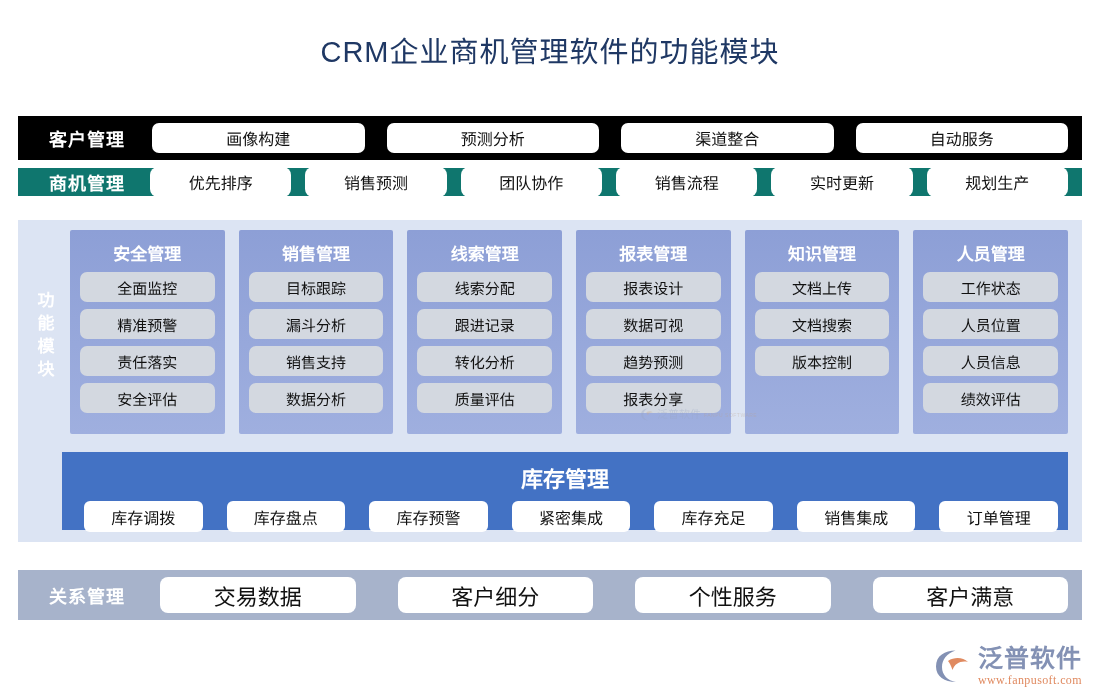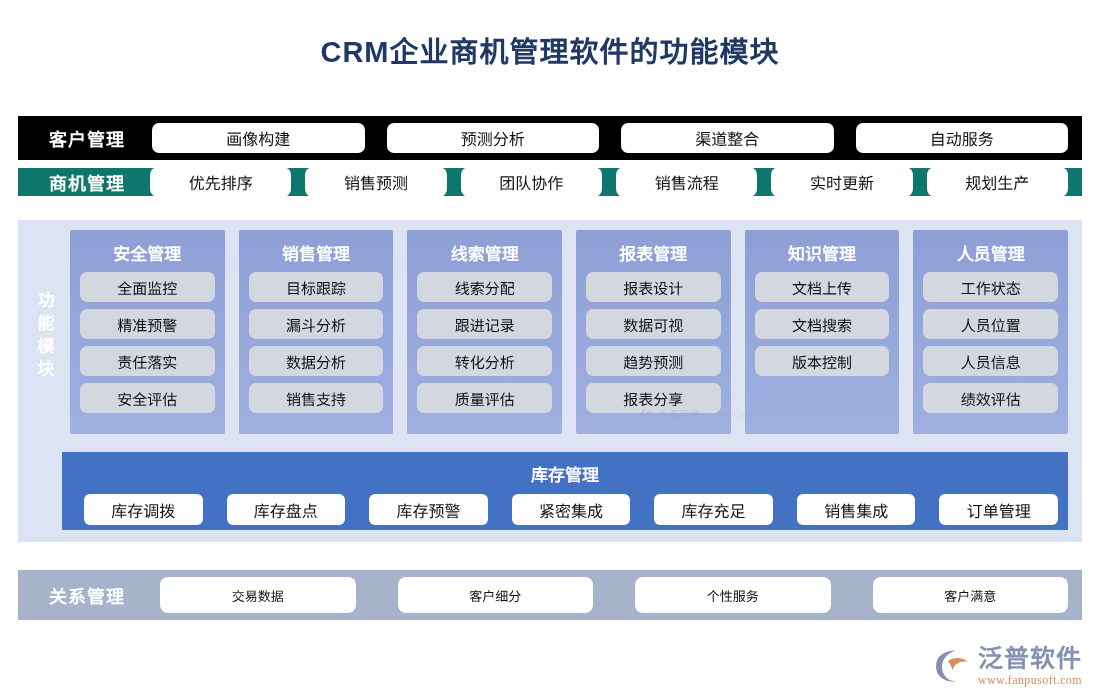--- a/index.html
+++ b/index.html
@@ -10,21 +10,21 @@
     font-family:"Liberation Sans","DejaVu Sans",sans-serif;
     overflow:hidden;
     position:relative;
   }
   .page{position:relative;width:1100px;height:700px;box-sizing:border-box;}
 
   
   .title{
     position:absolute;left:0;top:28px;width:1100px;
     text-align:center;
-    font-size:29px;font-weight:bold;letter-spacing:1px;
+    font-size:29px;font-weight:normal;letter-spacing:1px;
     color:#1F3864;
     white-space:nowrap;
   }
 
   
   .band{
     position:absolute;left:18px;width:1064px;
     display:flex;align-items:center;
     box-sizing:border-box;
   }
@@ -117,34 +117,34 @@
 
   
   #inventory{
     position:absolute;left:62px;top:452px;width:1006px;height:78px;
     background:#4372C4;
     box-sizing:border-box;
     padding:6px 10px 10px 10px;
     display:flex;flex-direction:column;
   }
   #inventory .inv-title{
-    color:#ffffff;font-weight:bold;font-size:17px;text-align:center;
+    color:#ffffff;font-weight:bold;font-size:22px;text-align:center;
     padding:3px 0 8px 0;white-space:nowrap;
   }
   #inventory .inv-chips{display:flex;gap:12px;flex:1 1 auto;}
   #inventory .chip{flex:1 1 0;height:31px;border-radius:6px;font-size:16px;margin-left:12px;}
 
   
   #row-relationship{
     top:570px;height:50px;background:#A7B3CB;
     padding:0 14px;
   }
   #row-relationship .band-label{width:110px;font-size:18px;}
   #row-relationship .chips{display:flex;flex:1 1 auto;gap:42px;padding-left:18px;}
-  #row-relationship .chip{height:36px;flex:1 1 0;border-radius:8px;font-size:13px;}
+  #row-relationship .chip{height:36px;flex:1 1 0;border-radius:8px;font-size:22px;}
 
   
   .watermark{
     position:absolute;left:640px;top:408px;
     display:flex;align-items:center;gap:3px;
     opacity:.35;pointer-events:none;
   }
   .watermark .wm-text{font-size:11px;color:#9aa6c4;line-height:1.05;}
   .watermark .wm-sub{font-size:5px;color:#b9a08c;letter-spacing:.5px;}
 
@@ -215,22 +215,22 @@
             <div class="module-item">责任落实</div>
             <div class="module-item">安全评估</div>
           </div>
         </div>
 
         <div class="module-col">
           <div class="module-head">销售管理</div>
           <div class="module-items">
             <div class="module-item">目标跟踪</div>
             <div class="module-item">漏斗分析</div>
+            <div class="module-item">销售支持</div>
             <div class="module-item">数据分析</div>
-            <div class="module-item">销售支持</div>
           </div>
         </div>
 
         <div class="module-col">
           <div class="module-head">线索管理</div>
           <div class="module-items">
             <div class="module-item">线索分配</div>
             <div class="module-item">跟进记录</div>
             <div class="module-item">转化分析</div>
             <div class="module-item">质量评估</div>

